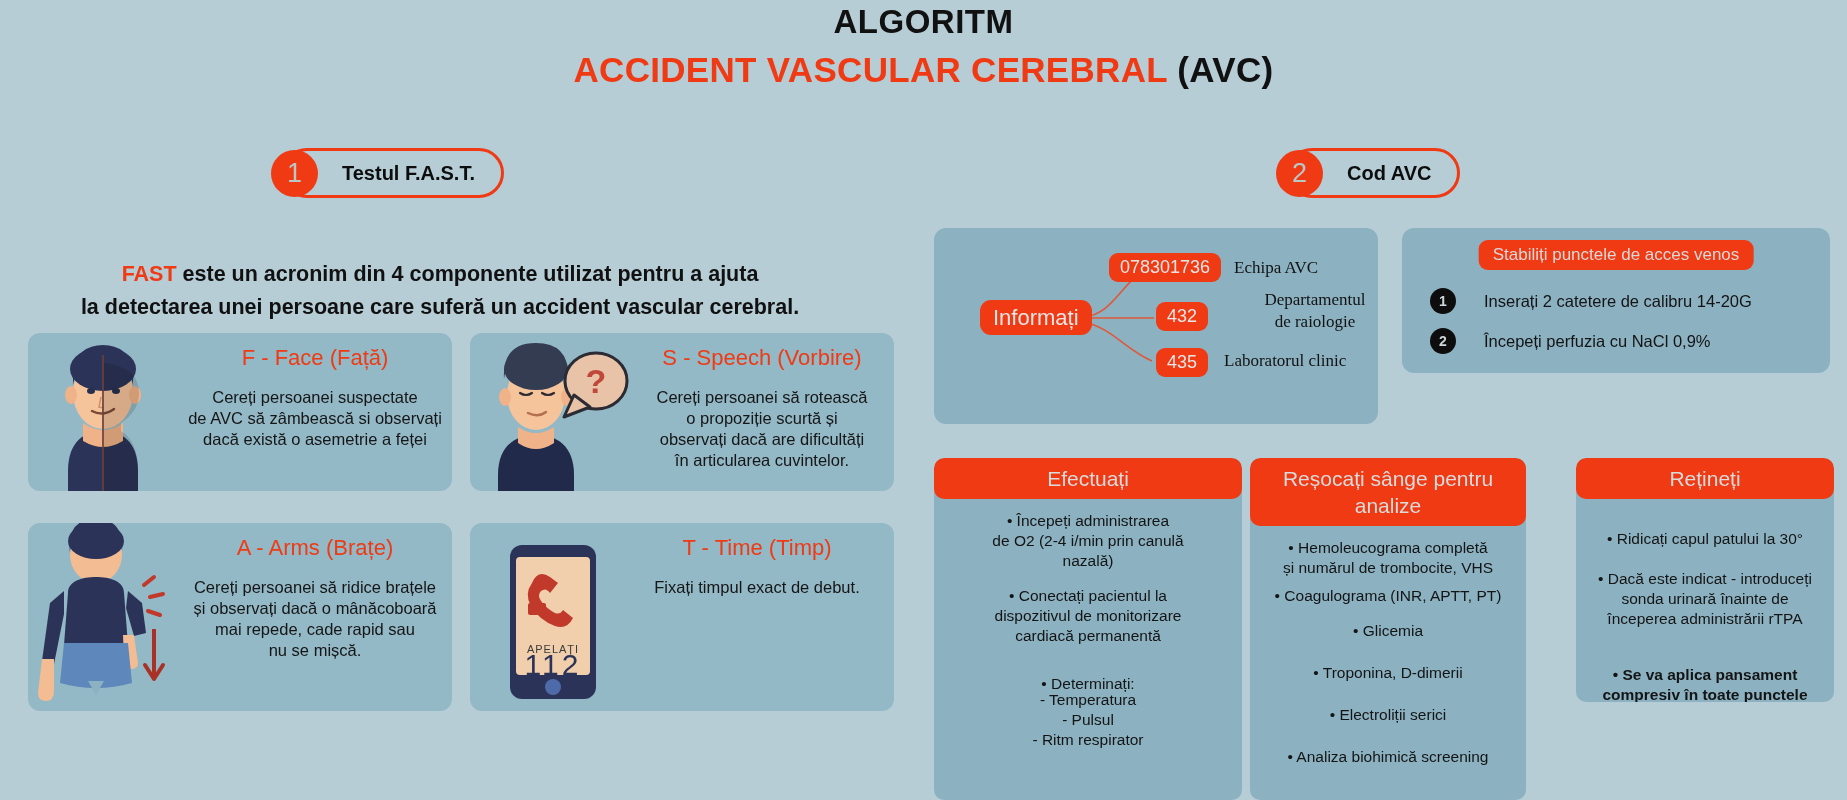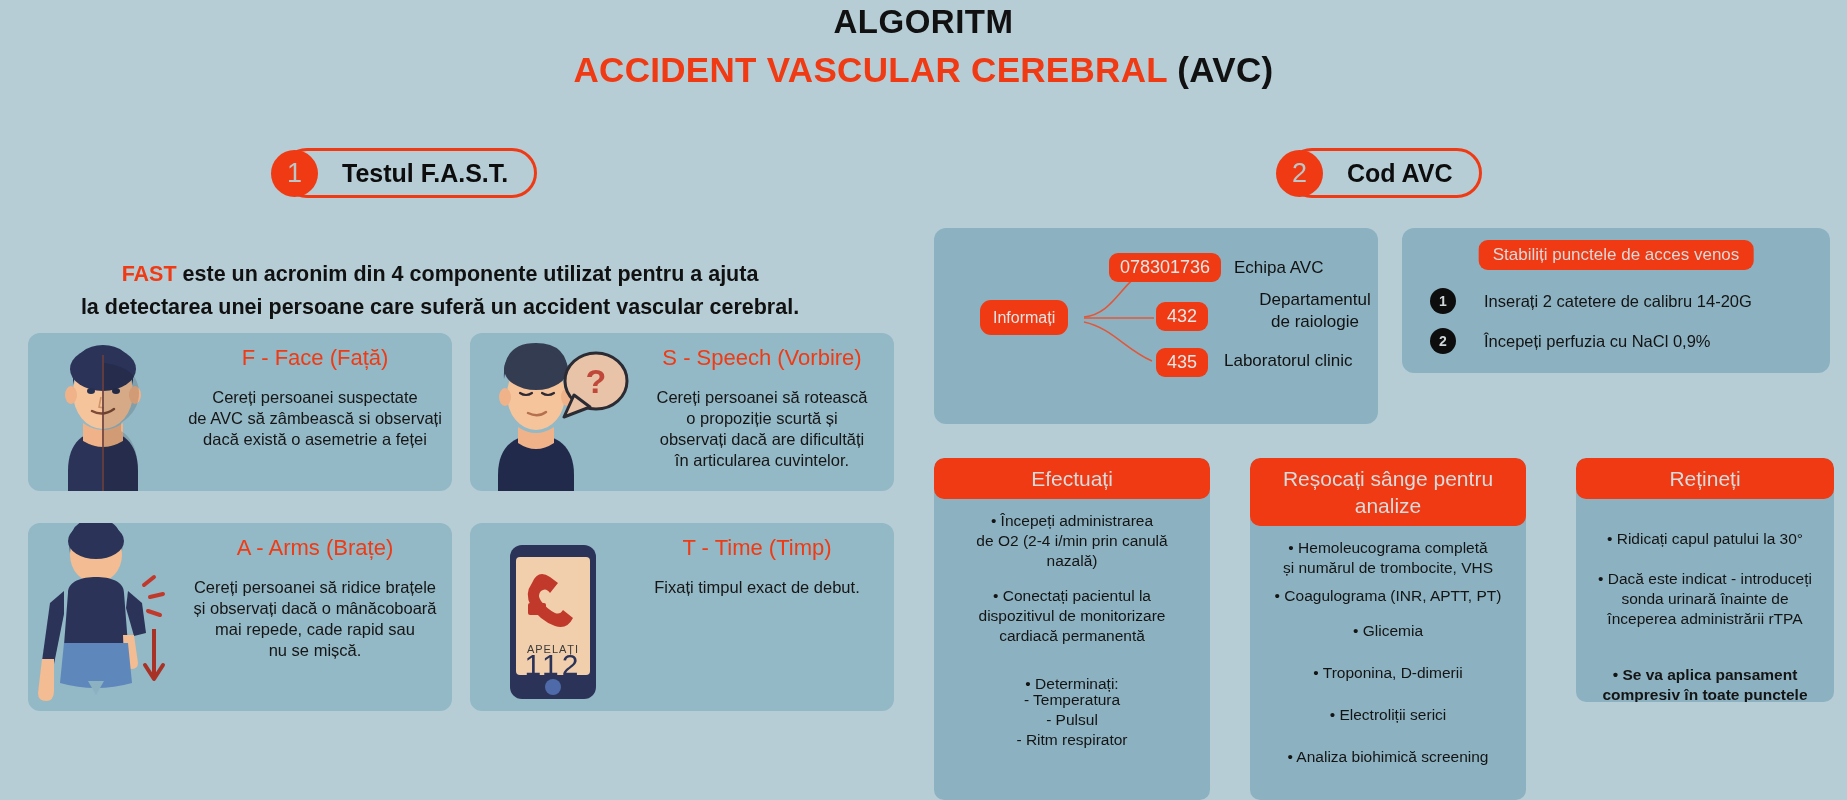--- a/index.html
+++ b/index.html
@@ -27,21 +27,21 @@
     border:3px solid #f03a13; border-radius:28px;
     background:transparent; display:flex; align-items:center;
   }
   .step-num {
     width:47px; height:47px; border-radius:50%;
     background:#f03a13; color:#b9c7c9;
     font-size:27px; display:flex; align-items:center; justify-content:center;
     margin-left:-14px; flex:0 0 auto;
   }
   .step-label {
-    color:#0d0d0d; font-size:25px; font-weight:bold;
+    color:#0d0d0d; font-size:20px; font-weight:bold;
     margin:0 26px 0 24px; white-space:nowrap;
   }
   #step-1 { left:282px; top:148px; }
   #step-2 { left:1287px; top:148px; }
 
   
   #fast-intro { position:absolute; left:0px; top:258px; width:880px; text-align:center; }
   .fast-intro-line { font-size:21.5px; font-weight:bold; color:#111; line-height:33px; white-space:nowrap;}
   #fast-acronym { color:#f03a13; font-weight:bold; }
 
@@ -63,27 +63,27 @@
   .panel { position:absolute; background:#8cb2c2; border-radius:12px; }
   #panel-phones { left:934px;  top:228px; width:444px; height:196px; }
   #panel-venous { left:1402px; top:228px; width:428px; height:145px; }
 
   #phones-svg { position:absolute; left:0; top:0; }
   .tag {
     position:absolute; background:#f03a13; color:#e6e6e6;
     border-radius:9px; font-size:18px; line-height:27px;
     padding:1px 11px; white-space:nowrap; text-align:center;
   }
-  #tag-informati { left:46px; top:72px; font-size:16px; line-height:33px; border-radius:11px; padding:1px 13px;}
+  #tag-informati { left:46px; top:72px; font-size:22px; line-height:33px; border-radius:11px; padding:1px 13px;}
   #tag-num-0 { left:175px; top:25px; }
   #tag-num-1 { left:222px; top:74px; }
   #tag-num-2 { left:222px; top:120px; }
   .phone-label {
     position:absolute; color:#121212; font-size:17px; line-height:22px;
-    white-space:pre-line; text-align:center;
+    white-space:pre-line; text-align:center;font-family:Liberation Serif, serif;
   }
   #lbl-0 { left:300px; top:29px; width:160px; text-align:left; }
   #lbl-1 { left:296px; top:61px; width:170px; }
   #lbl-2 { left:290px; top:122px; width:180px; text-align:left;}
 
   #venous-head {
     position:absolute; left:50%; transform:translateX(-50%); top:12px;
     background:#f03a13; color:#d8dadb; font-size:17px; line-height:26px;
     border-radius:9px; padding:2px 14px; white-space:nowrap;
   }
@@ -92,21 +92,21 @@
   #venous-row-1 { left:28px; top:100px; }
   .venous-badge {
     width:26px; height:26px; border-radius:50%; background:#0d0d0d;
     color:#cfd6d8; font-size:14px; font-weight:bold;
     display:flex; align-items:center; justify-content:center; flex:0 0 auto;
   }
   .venous-text { color:#141414; font-size:16.5px; margin-left:28px; white-space:nowrap; }
 
   
   .col { position:absolute; background:#8cb2c2; border-radius:10px; overflow:hidden; }
-  #col-0 { left:934px;  top:458px; width:276px; height:342px; }
+  #col-0 { left:934px;  top:458px; width:308px; height:342px; }
   #col-1 { left:1250px; top:458px; width:276px; height:342px; }
   #col-2 { left:1576px; top:458px; width:258px; height:244px; }
   .col-head {
     background:#f03a13; color:#d9dcdd; text-align:center;
     font-size:21px; line-height:27px; padding:7px 6px;
     border-radius:10px;
   }
   .col-body { padding:12px 10px 0 10px; }
   .col-item {
     color:#141414; font-size:15.5px; line-height:20px;

